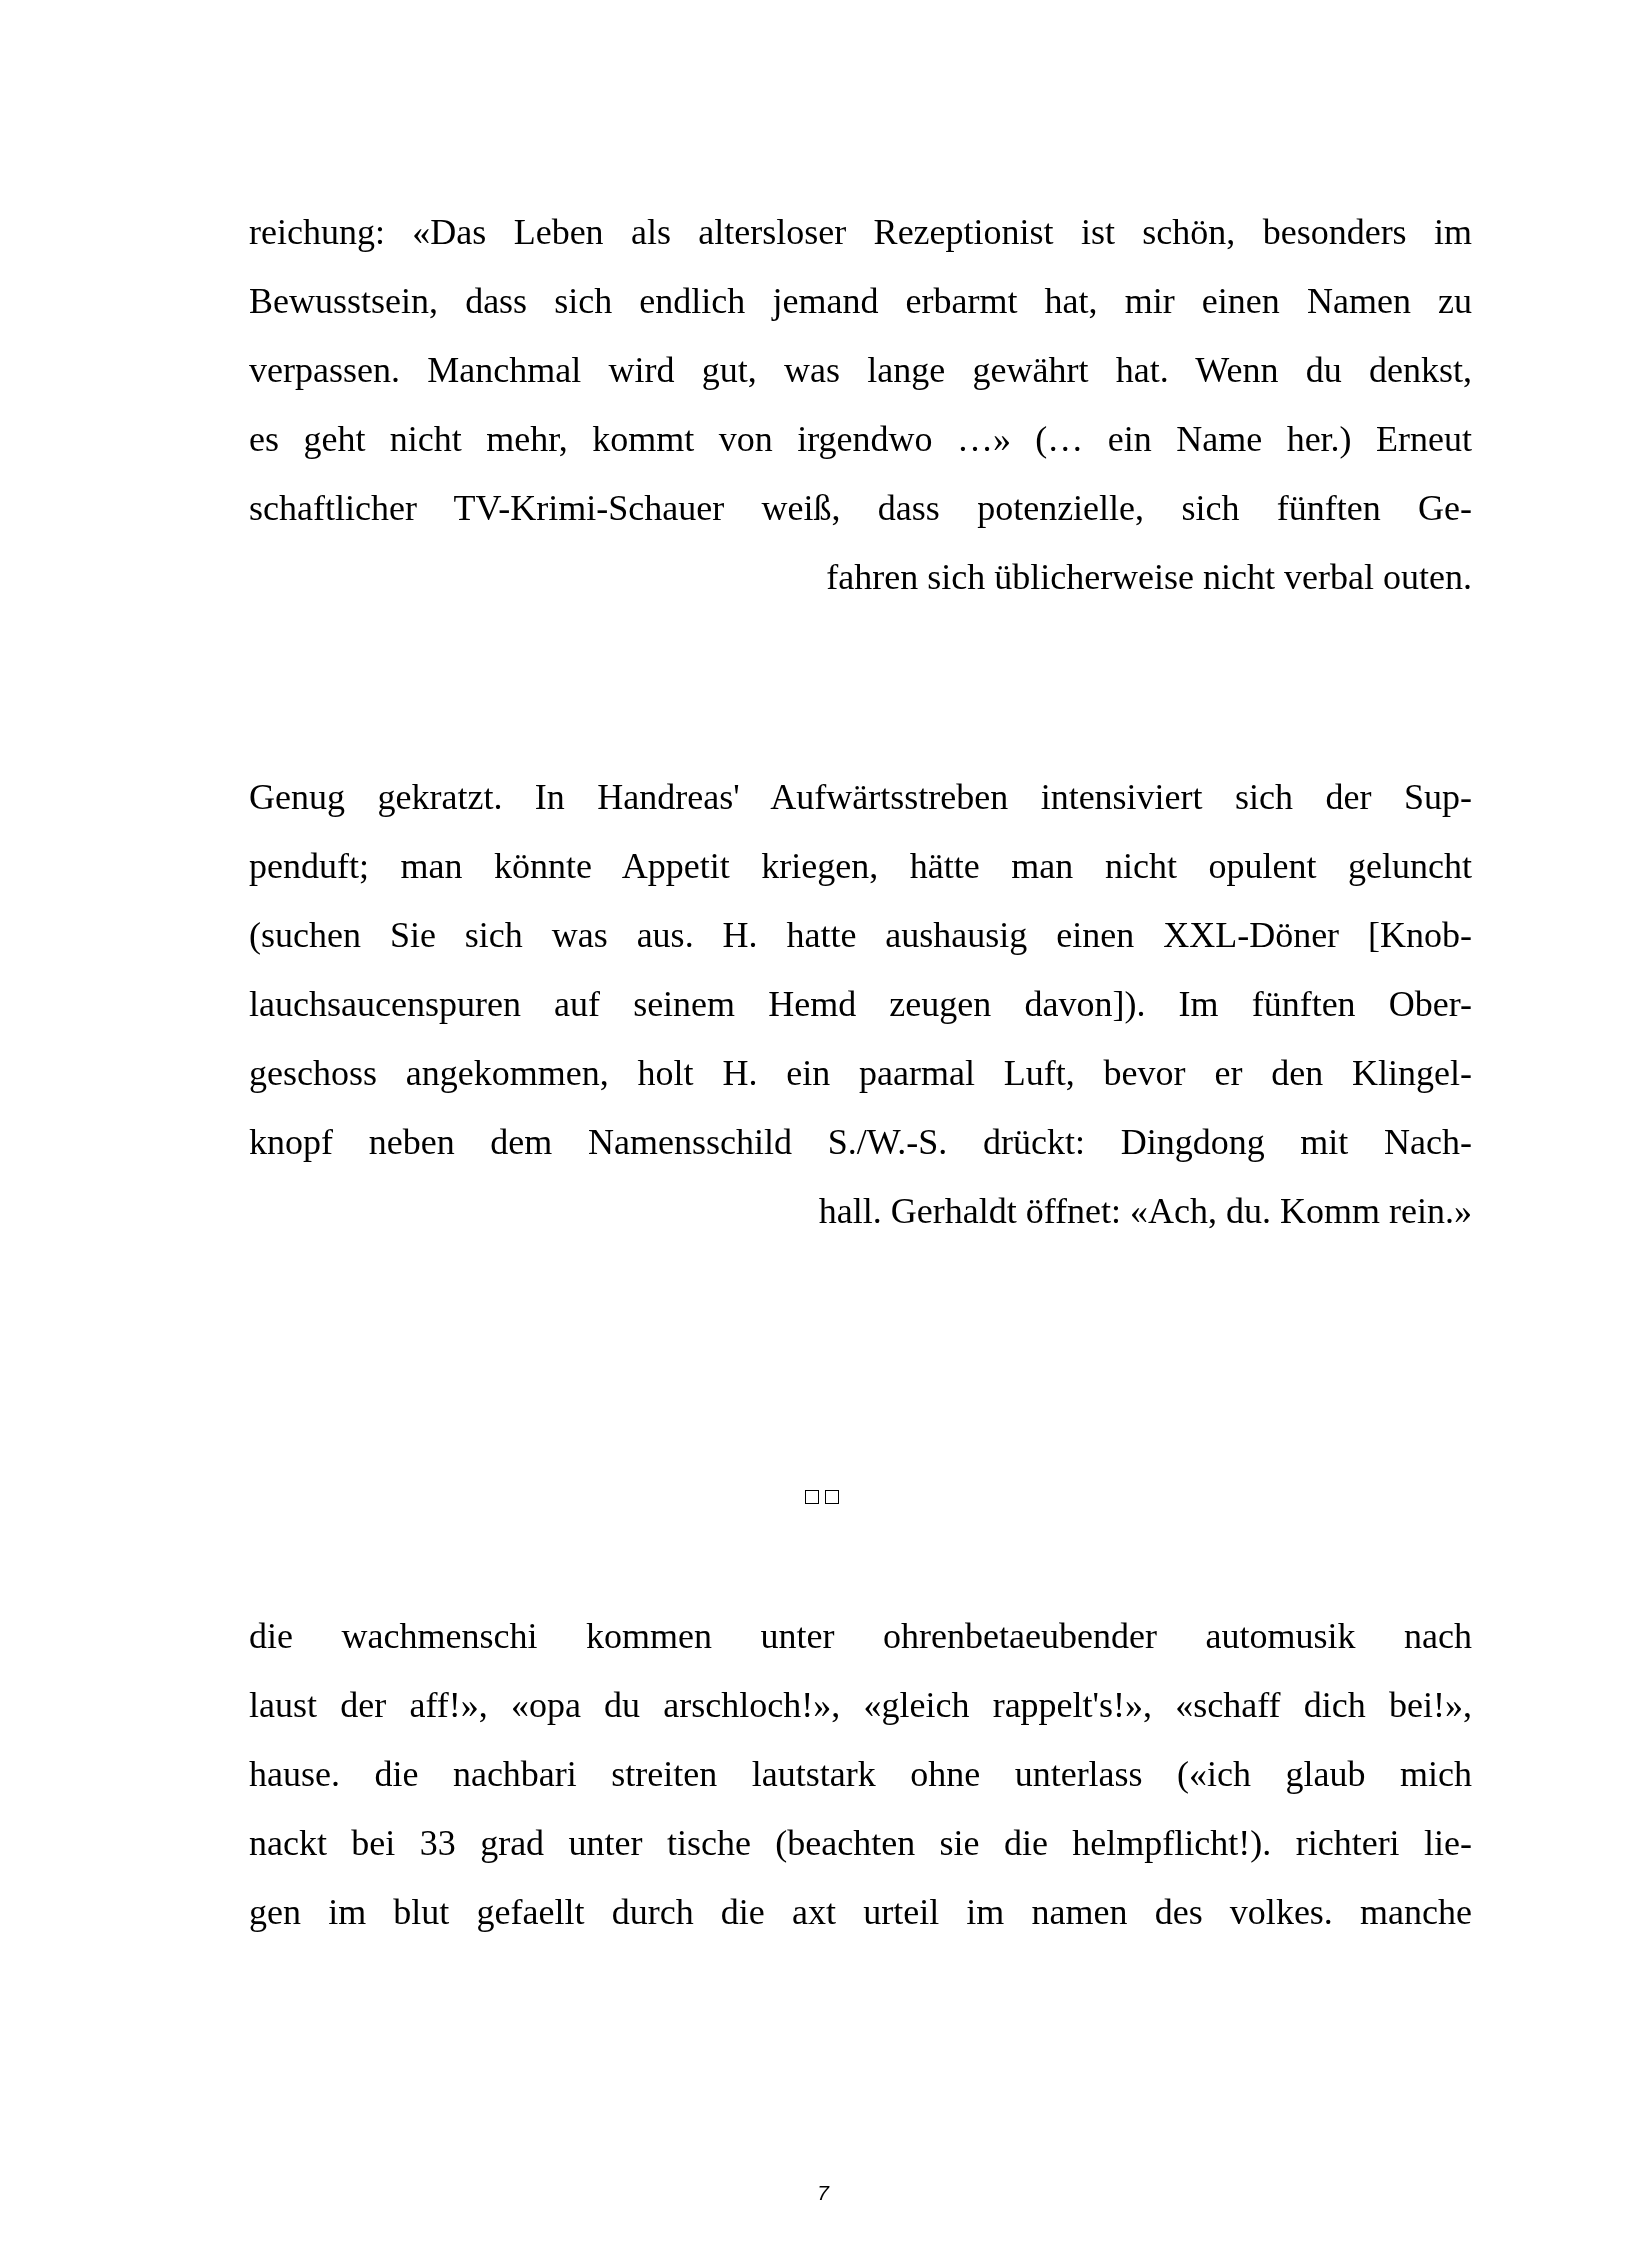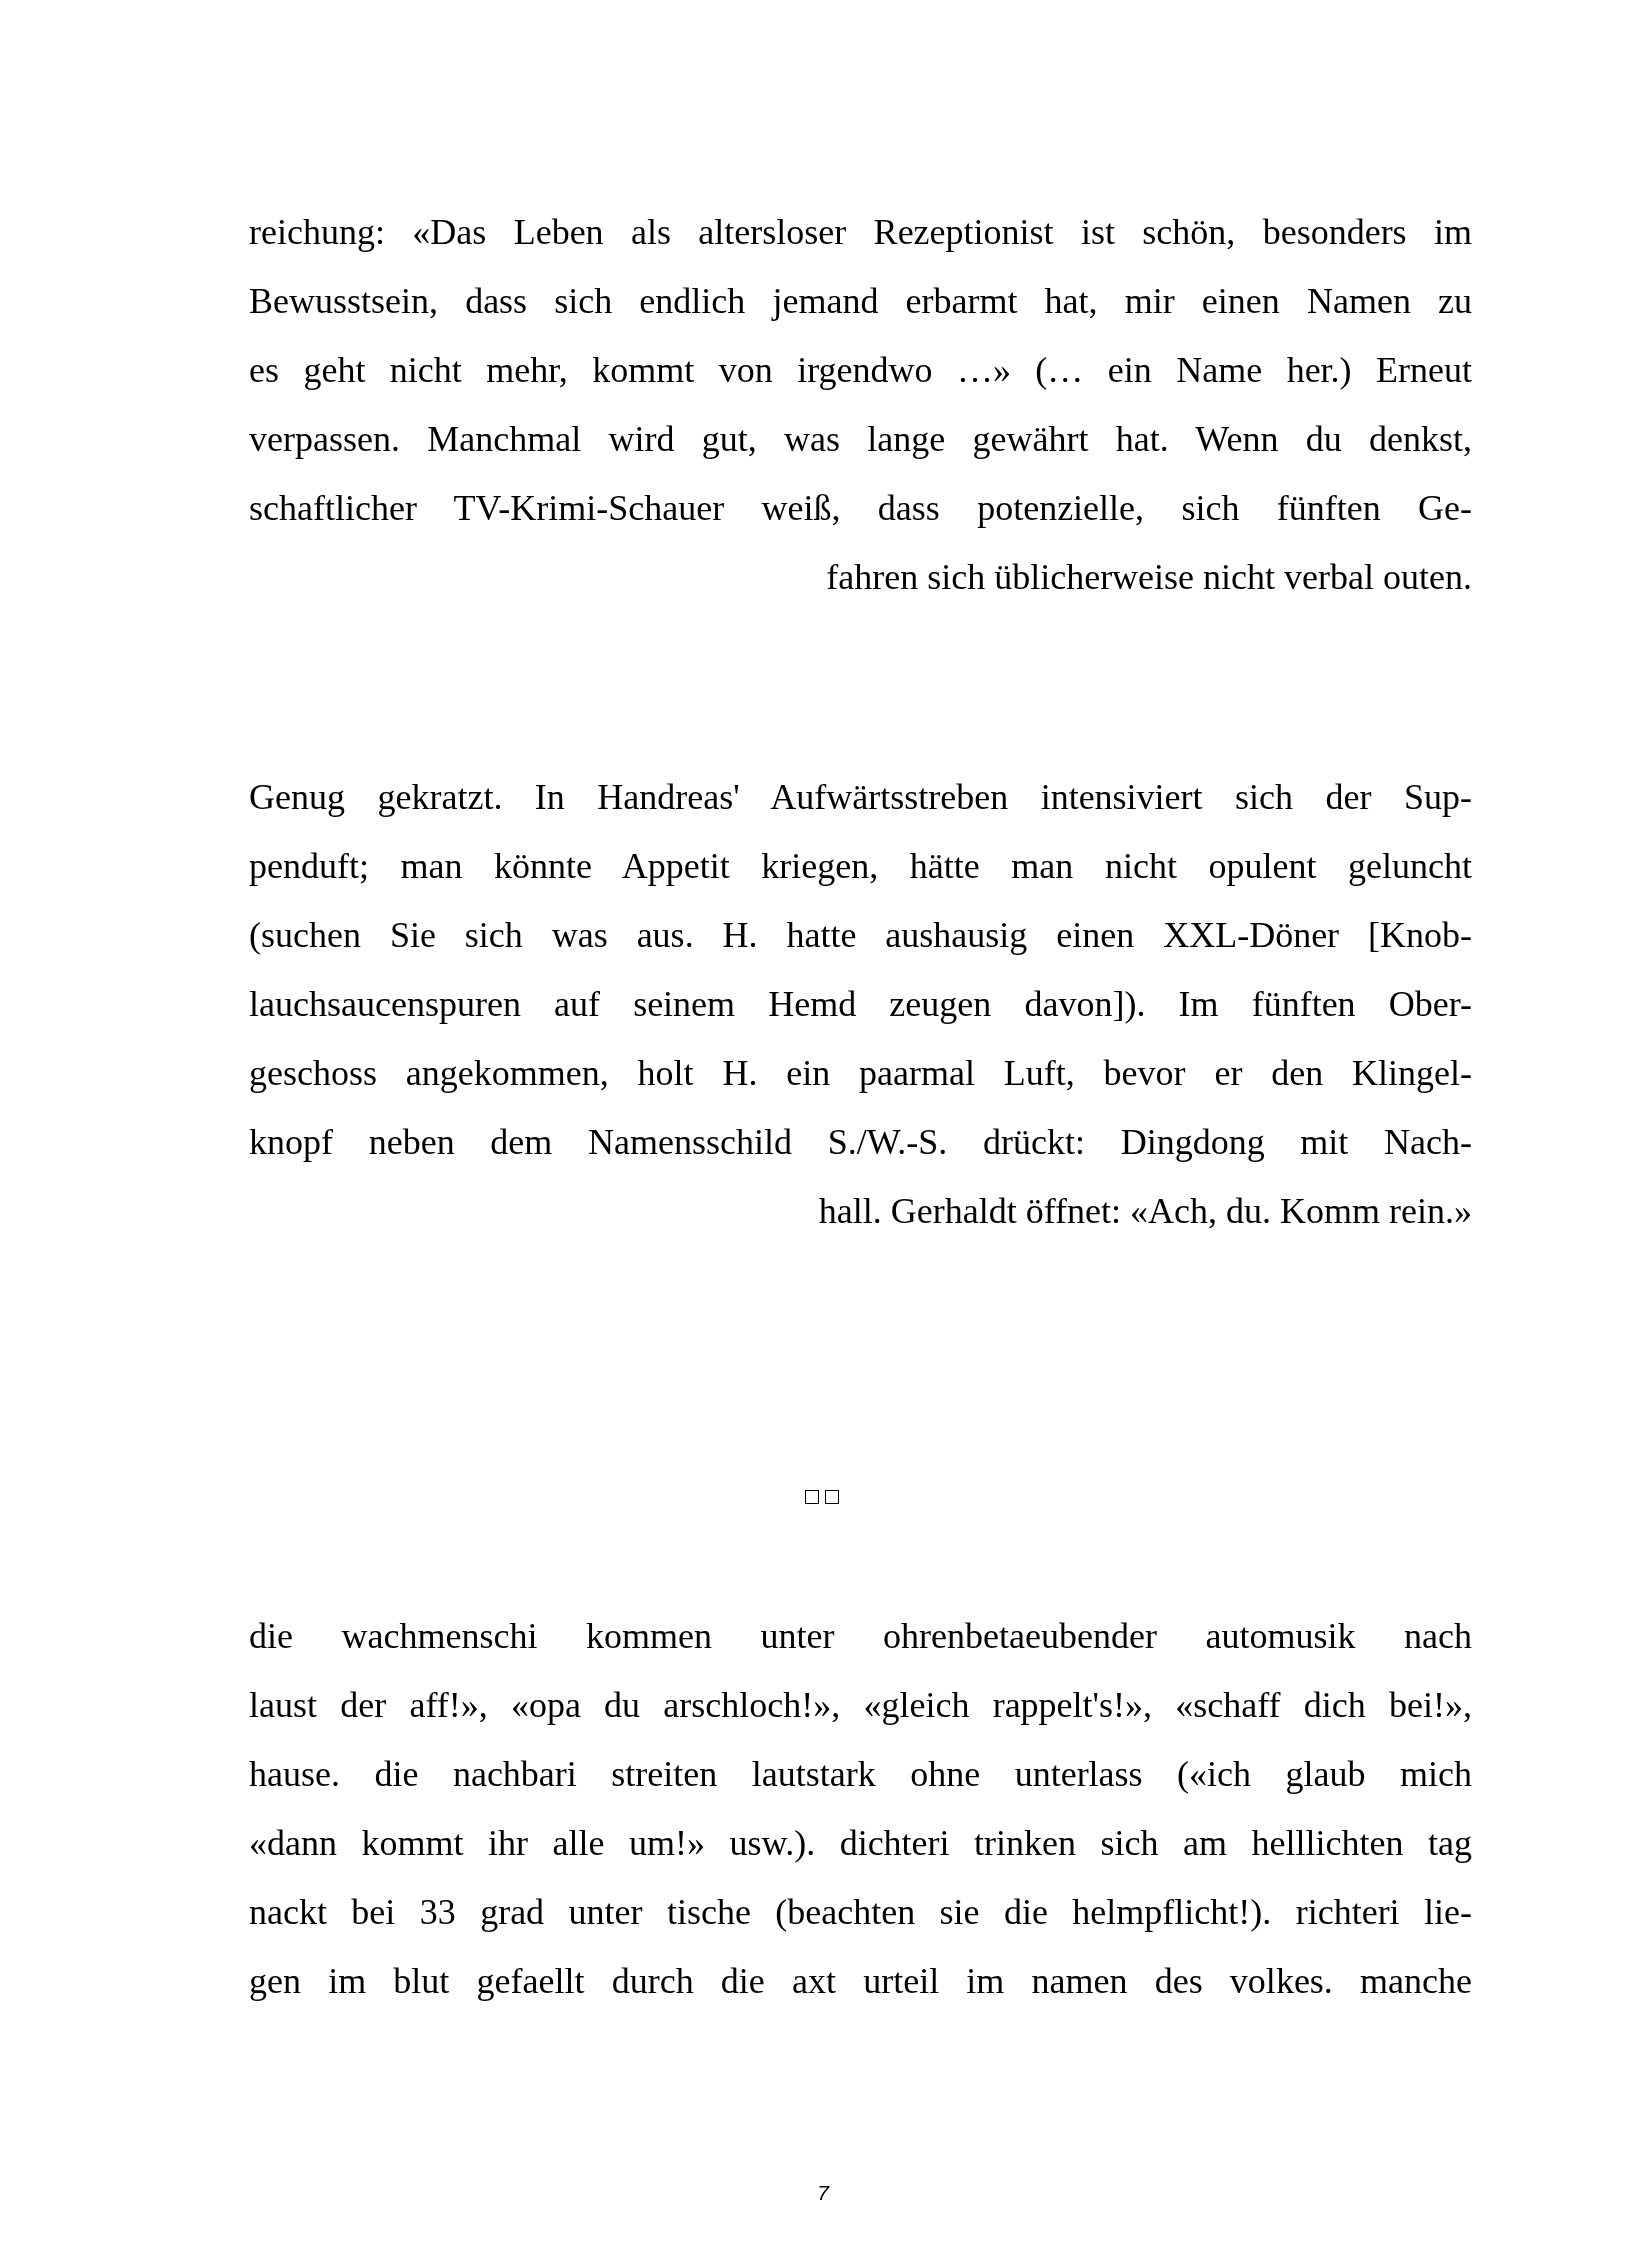--- a/index.html
+++ b/index.html
@@ -73,22 +73,22 @@
     }
   </style>
 </head>
 <body>
 
 <div class="page">
 
   <div class="text-block para1">
     <span class="line justify">reichung: «Das Leben als altersloser Rezeptionist ist schön, besonders im</span>
     <span class="line justify">Bewusstsein, dass sich endlich jemand erbarmt hat, mir einen Namen zu</span>
+    <span class="line justify">verpassen. Manchmal wird gut, was lange gewährt hat. Wenn du denkst,</span>
     <span class="line justify">es geht nicht mehr, kommt von irgendwo …» (… ein Name her.) Erneut</span>
-    <span class="line justify">verpassen. Manchmal wird gut, was lange gewährt hat. Wenn du denkst,</span>
     <span class="line justify">schaftlicher TV-Krimi-Schauer weiß, dass potenzielle, sich fünften Ge-</span>
     <span class="line left">fahren sich üblicherweise nicht verbal outen.</span>
   </div>
 
   <div class="text-block para2">
     <span class="line justify">Genug gekratzt. In Handreas' Aufwärtsstreben intensiviert sich der Sup-</span>
     <span class="line justify">penduft; man könnte Appetit kriegen, hätte man nicht opulent geluncht</span>
     <span class="line justify">(suchen Sie sich was aus. H. hatte aushausig einen XXL-Döner [Knob-</span>
     <span class="line justify">lauchsaucenspuren auf seinem Hemd zeugen davon]). Im fünften Ober-</span>
     <span class="line justify">geschoss angekommen, holt H. ein paarmal Luft, bevor er den Klingel-</span>
@@ -98,21 +98,20 @@
 
   <div class="separator">
     <span class="sep-box"></span>
     <span class="sep-box"></span>
   </div>
 
   <div class="text-block para3">
     <span class="line justify">die wachmenschi kommen unter ohrenbetaeubender automusik nach</span>
     <span class="line justify">laust der aff!», «opa du arschloch!», «gleich rappelt's!», «schaff dich bei!»,</span>
     <span class="line justify">hause. die nachbari streiten lautstark ohne unterlass («ich glaub mich</span>
-    <span class="line justify">«dann kommt ihr alle um!» usw.). dichteri trinken sich am helllichten tag</span>
     <span class="line justify">nackt bei 33 grad unter tische (beachten sie die helmpflicht!). richteri lie-</span>
     <span class="line justify">gen im blut gefaellt durch die axt urteil im namen des volkes. manche</span>
   </div>
 
   <div class="page-number">7</div>
 
 </div>
 
 
 </body></html>

